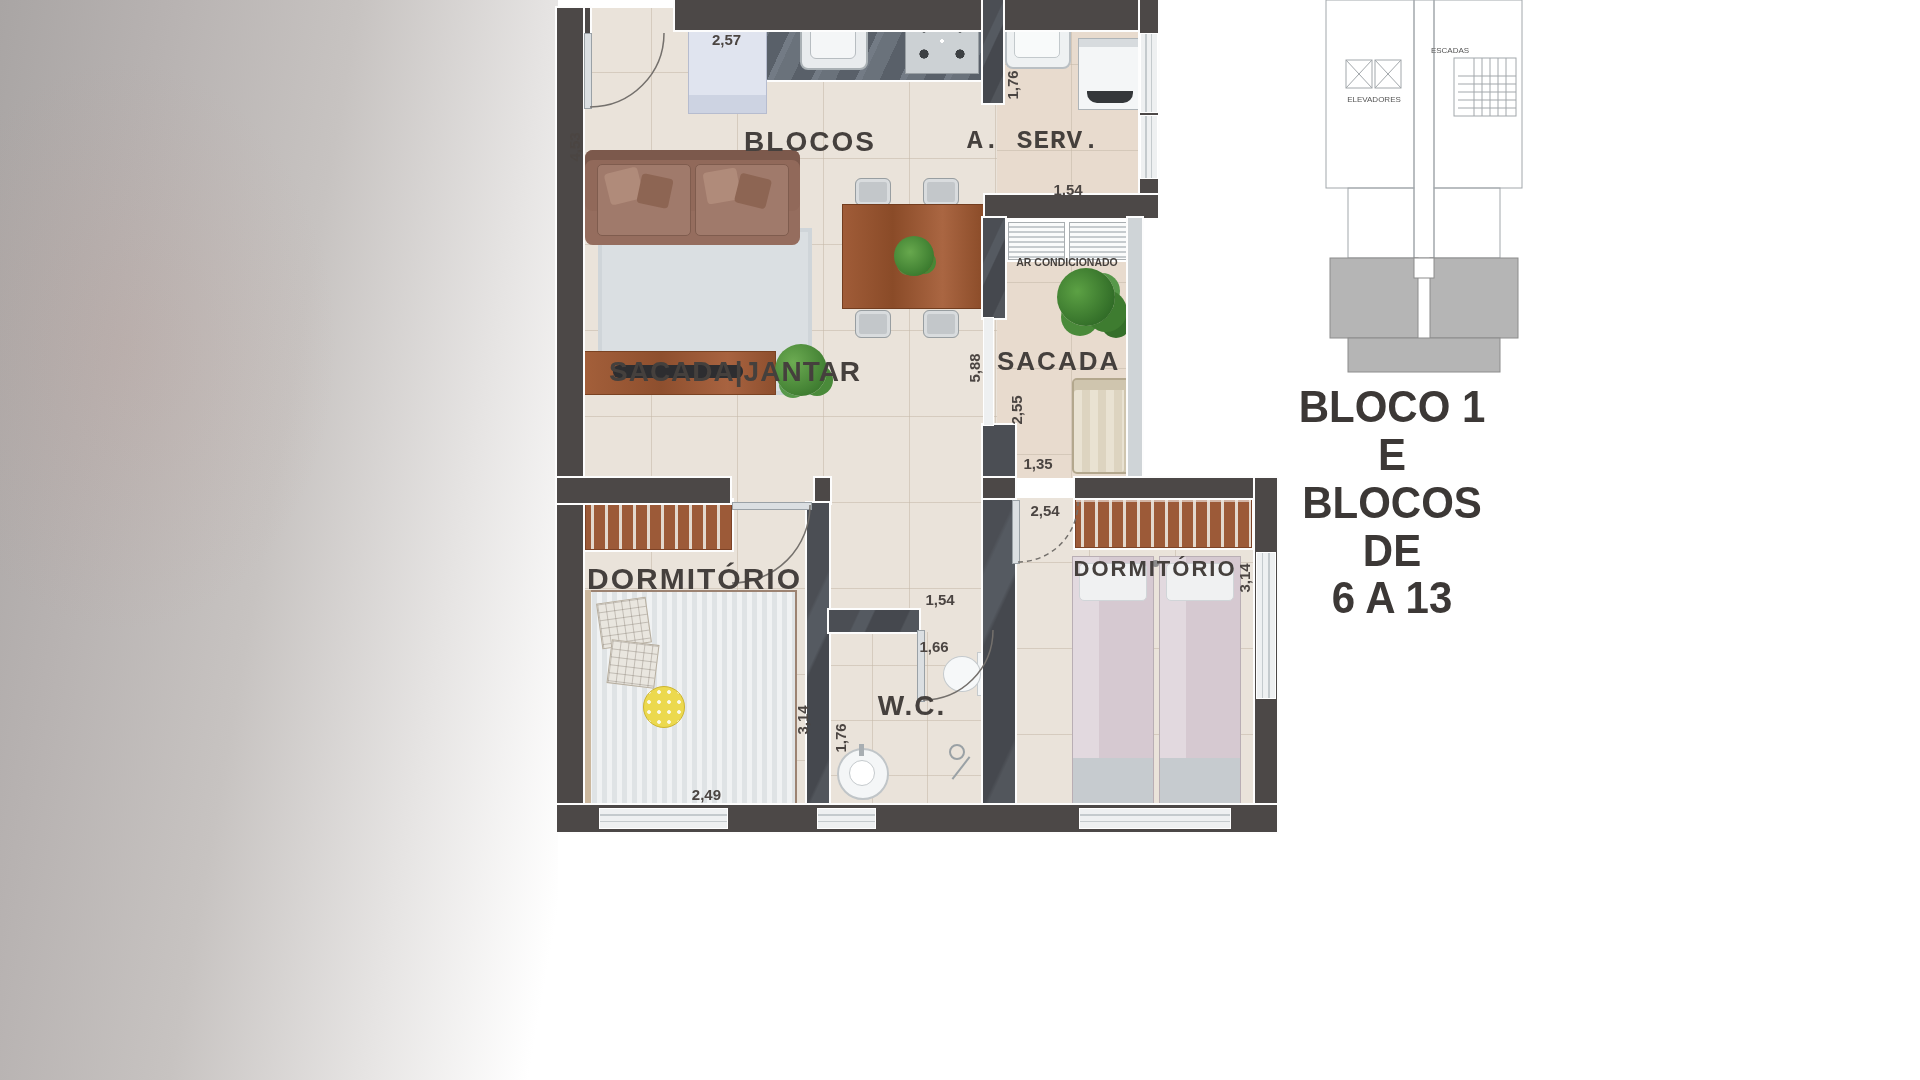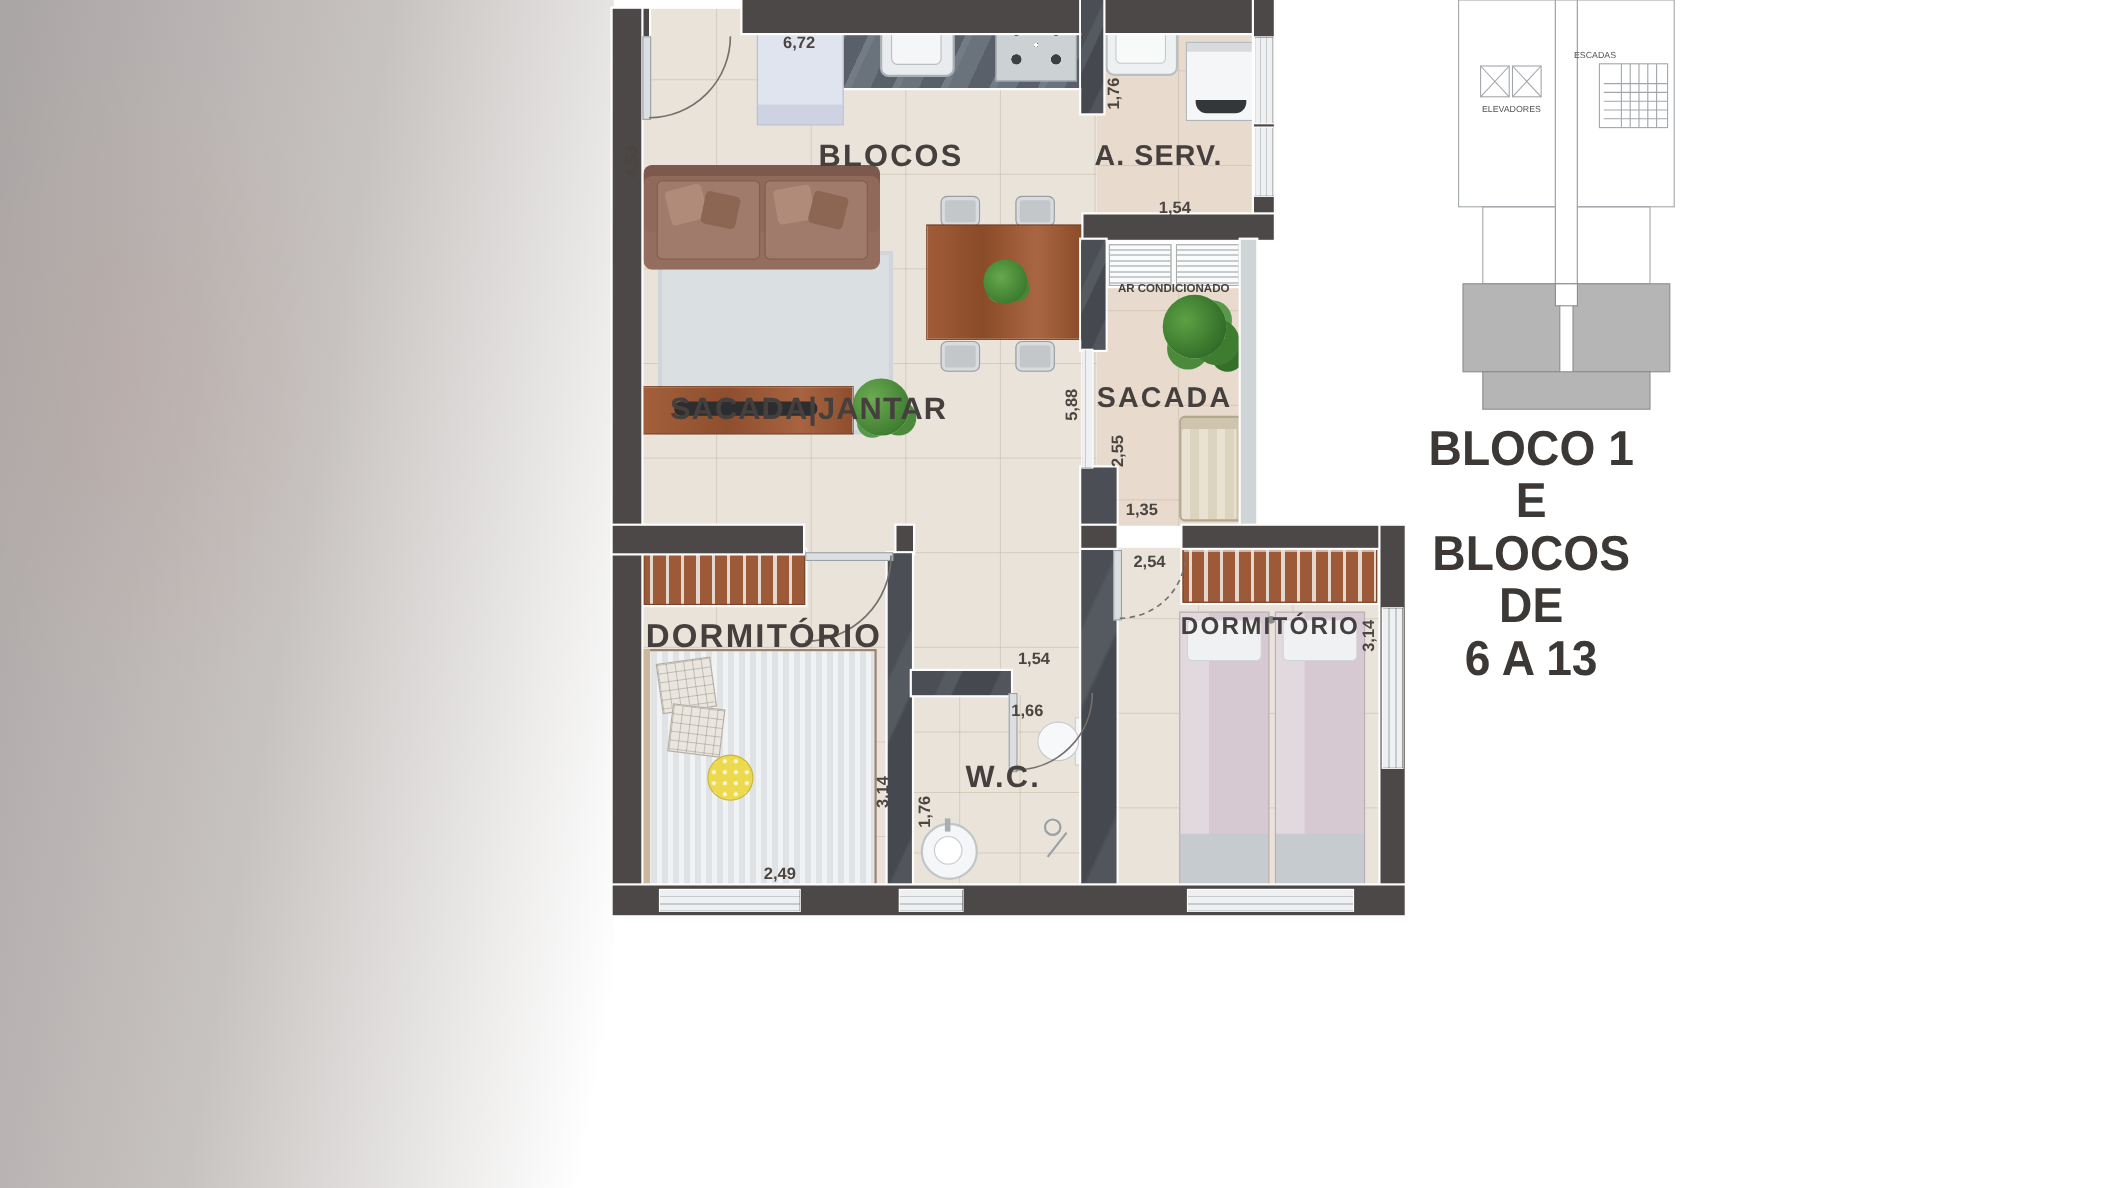--- a/index.html
+++ b/index.html
@@ -157,42 +157,42 @@
     <div class="leaf" style="left:455px;top:500px;width:6px;height:62px;"></div>
     <div class="leaf" style="left:360px;top:630px;width:6px;height:70px;"></div>
     <svg class="abs" width="720" height="832" style="left:0;top:0;" viewBox="0 0 720 832" fill="none">
       <path d="M 33 107 A 74 74 0 0 0 107 33" stroke="#74706c" stroke-width="1.5"></path>
       <path d="M 253 505 A 78 78 0 0 1 175 583" stroke="#74706c" stroke-width="1.5"></path>
       <path d="M 461 562 A 60 60 0 0 0 521 502" stroke="#74706c" stroke-width="1.5" stroke-dasharray="5 4"></path>
       <path d="M 366 700 A 70 70 0 0 0 436 630" stroke="#74706c" stroke-width="1.5"></path>
     </svg>
 
     <div class="rlabel" style="left:178px;top:126px;width:150px;font-size:28px;">BLOCOS</div>
-    <div class="rlabel" style="left:438px;top:126px;width:110px;font-size:26px;letter-spacing:1px;">A. SERV.</div>
+    <div class="rlabel" style="left:410px;top:126px;width:110px;font-size:26px;letter-spacing:1px;font-family:Liberation Mono, monospace;">A. SERV.</div>
     <div class="rlabel" style="left:52px;top:356px;width:200px;font-size:28px;letter-spacing:1px;">SACADA|JANTAR</div>
     <div class="rlabel" style="left:440px;top:346px;width:108px;font-size:26px;">SACADA</div>
     <div class="rlabel" style="left:446px;top:256px;width:128px;font-size:10.5px;letter-spacing:0;">AR CONDICIONADO</div>
     <div class="rlabel" style="left:30px;top:562px;width:206px;font-size:30px;">DORMITÓRIO</div>
     <div class="rlabel" style="left:500px;top:556px;width:196px;font-size:22px;">DORMITÓRIO</div>
     <div class="rlabel" style="left:275px;top:690px;width:160px;font-size:28px;">W.C.</div>
 
-    <div class="dim" style="left:131px;top:31px;width:77px;">6,72</div>
+    <div class="dim" style="left:131px;top:31px;width:77px;">2,57</div>
     <div class="dim v" style="left:-10px;top:138px;width:56px;height:18px;">4,53</div>
     <div class="dim v" style="left:428px;top:76px;width:56px;height:18px;">1,76</div>
     <div class="dim" style="left:483px;top:181px;width:56px;">1,54</div>
     <div class="dim v" style="left:390px;top:359px;width:56px;height:18px;">5,88</div>
     <div class="dim v" style="left:432px;top:401px;width:56px;height:18px;">2,55</div>
     <div class="dim" style="left:453px;top:455px;width:56px;">1,35</div>
     <div class="dim" style="left:460px;top:502px;width:56px;">2,54</div>
     <div class="dim v" style="left:660px;top:569px;width:56px;height:18px;">3,14</div>
     <div class="dim" style="left:355px;top:591px;width:56px;">1,54</div>
     <div class="dim" style="left:349px;top:638px;width:56px;">1,66</div>
     <div class="dim v" style="left:256px;top:729px;width:56px;height:18px;">1,76</div>
     <div class="dim v" style="left:218px;top:711px;width:56px;height:18px;">3,14</div>
-    <div class="dim" style="left:124px;top:786px;width:56px;">2,49</div>
+    <div class="dim" style="left:108px;top:786px;width:56px;text-align:right;">2,49</div>
   </div>
 
   <svg class="keyplan" width="212" height="378" viewBox="0 0 212 378">
     <g stroke="#a2a7ab" fill="none" stroke-width="1">
       <rect x="8" y="0" width="88" height="188"></rect>
       <rect x="116" y="0" width="88" height="188"></rect>
       <rect x="96" y="0" width="20" height="258"></rect>
       <rect x="30" y="188" width="66" height="70"></rect>
       <rect x="116" y="188" width="66" height="70"></rect>
       <rect x="28" y="60" width="26" height="28"></rect>

